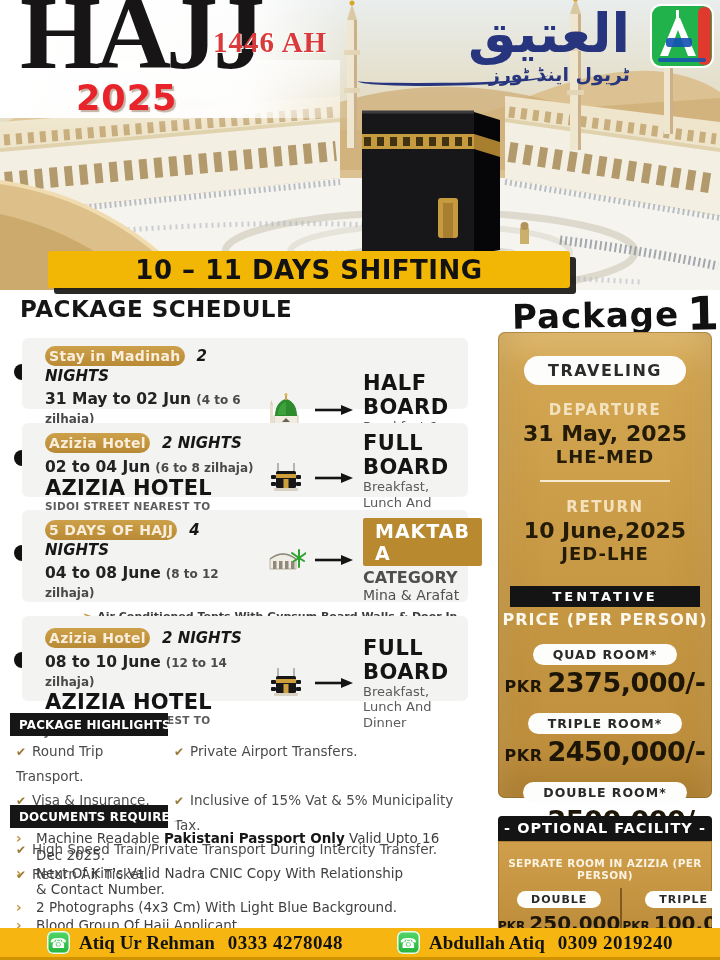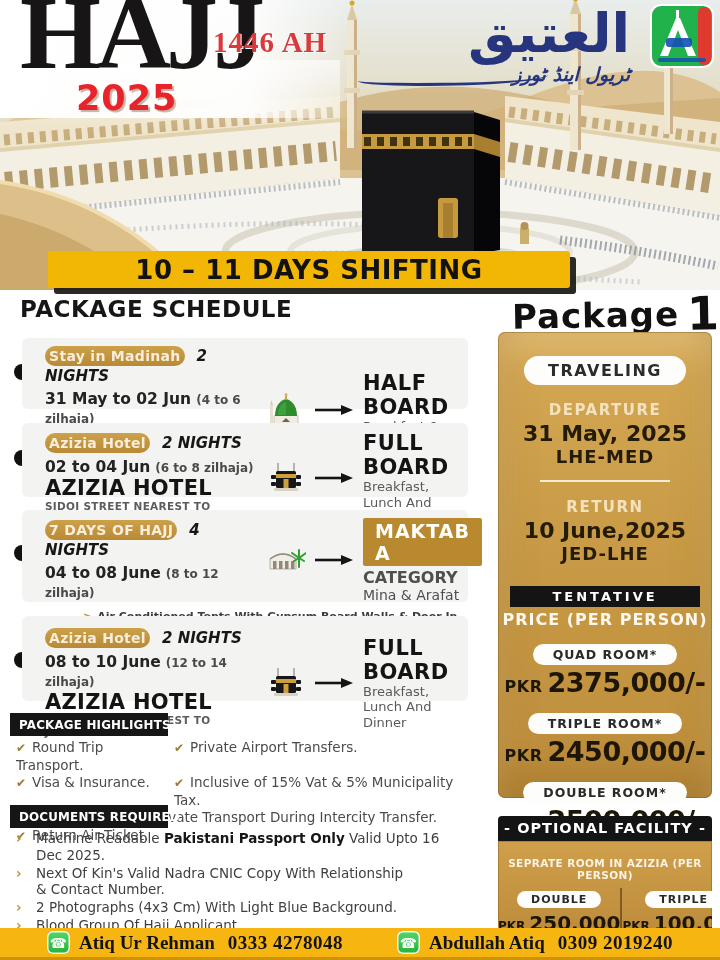--- a/index.html
+++ b/index.html
@@ -11,21 +11,21 @@
   .hero { position:absolute; top:0; left:0; width:720px; height:290px; }
   .hero svg { display:block; }
   .hajj-title { position:absolute; top:-22px; left:20px; font-family:"Liberation Serif","DejaVu Serif",serif;
     font-weight:700; font-size:104px; letter-spacing:-5px; color:#171515; line-height:1.05; }
   .hijri-year { position:absolute; top:26px; left:213px; font-family:Liberation Serif, serif; font-weight:700;
     font-size:29px; color:#d93a3c; text-shadow:1px 1px 0 #fff; letter-spacing:1px; }
   .year-2025 { position:absolute; top:78px; left:76px; font-size:35px; font-weight:800; color:#e8232a;
     text-shadow:2px 2px 1px rgba(90,40,0,.35), -1px -1px 0 #fff; letter-spacing:1px; }
   .brand { position:absolute; top:4px; left:340px; width:290px; text-align:right; color:#27357e; direction:rtl; }
   .brand-arabic { font-size:54px; font-weight:800; line-height:1.1; display:inline-block; }
-  .brand-urdu { font-size:19px; font-weight:700; display:inline-block; margin-left:10px; vertical-align:20px;font-style:italic; }
+  .brand-urdu { font-size:19px; font-weight:700; display:inline-block; margin-left:10px; vertical-align:20px; }
   .brand-swoosh { position:absolute; top:66px; left:18px; width:190px; height:16px;
     border-bottom:3px solid #27357e; border-radius:0 0 100% 45%; }
   .logo { position:absolute; top:4px; right:6px; width:64px; height:64px; }
 
   
   .banner { position:absolute; top:251px; left:48px; width:522px; height:37px; background:#f2b705;
     border-radius:3px; box-shadow:6px 6px 0 rgba(25,23,18,.92); display:flex; align-items:center; justify-content:center; }
   .banner span { font-size:26px; font-weight:800; color:#121212; letter-spacing:.5px; }
 
   
@@ -58,21 +58,21 @@
   .bullets { margin-top:6px; padding-right:8px; }
   .bullet { font-size:11px; font-weight:700; color:#3d3d3d; line-height:15px; }
   .bullet .bmark, .chev { color:#c0933c; font-weight:800; margin-right:5px; }
   .tl-dot { position:absolute; left:14px; width:16px; height:16px; border-radius:50%; background:#111; }
 
   .black-bar { position:absolute; left:10px; width:158px; height:23px; background:#161616; color:#fff;
     display:flex; align-items:center; padding-left:9px; }
   .black-bar span { font-size:12.5px; font-weight:700; letter-spacing:.2px; transform:scaleX(.95); transform-origin:left; white-space:nowrap; }
 
   .hl-list { position:absolute; left:16px; top:739px; width:460px; }
-  .hl-row { display:flex; line-height:17px; }
+  .hl-row { display:flex; line-height:24px; }
   .hl-item { font-size:13.5px; color:#4b4b4b; font-weight:500; }
   .hl-item .ck { color:#9a7a35; margin-right:6px; font-size:12px; }
   .hl-c1 { width:158px; flex:0 0 158px; }
 
   .doc-list { position:absolute; left:16px; top:830px; width:448px; }
   .doc-item { font-size:13.5px; color:#3f3f3f; line-height:16.8px; padding-left:20px; text-indent:-20px; margin-bottom:1px; }
   .doc-item b { color:#161616; }
   .chev { display:inline-block; text-indent:0; width:15px; }
 
   
@@ -319,21 +319,21 @@
       <div class="c-board">
         <div class="board">FULL BOARD</div>
         <div class="board-sub">Breakfast, Lunch And Dinner</div>
       </div>
     </div>
   </div>
 
   <div class="card" style="top:510px;height:92px">
     <div class="card-row">
       <div class="c-left">
-        <div><span class="pill">7 DAYS OF HAJJ</span><span class="nights">4 NIGHTS</span></div>
+        <div><span class="pill">5 DAYS OF HAJJ</span><span class="nights">4 NIGHTS</span></div>
         <div class="dates-line"><span class="dates">04 to 08 June</span><span class="hijri-dates">(8 to 12 zilhaja)</span></div>
       </div>
       <div class="c-icon">
         <svg width="40" height="32" viewBox="0 0 40 32">
           <path d="M4,14 Q17,4 30,14 L30,24 L4,24 Z" fill="#f0ede4" stroke="#b9b2a0" stroke-width="1"></path>
           <path d="M4,14 Q17,4 30,14" fill="none" stroke="#8f897a" stroke-width="1.4"></path>
           <rect x="7" y="16" width="3.5" height="8" fill="#8f897a"></rect>
             <rect x="13" y="16" width="3.5" height="8" fill="#8f897a"></rect>
           <rect x="19" y="16" width="3.5" height="8" fill="#8f897a"></rect>
             <rect x="25" y="16" width="3.5" height="8" fill="#8f897a"></rect>

